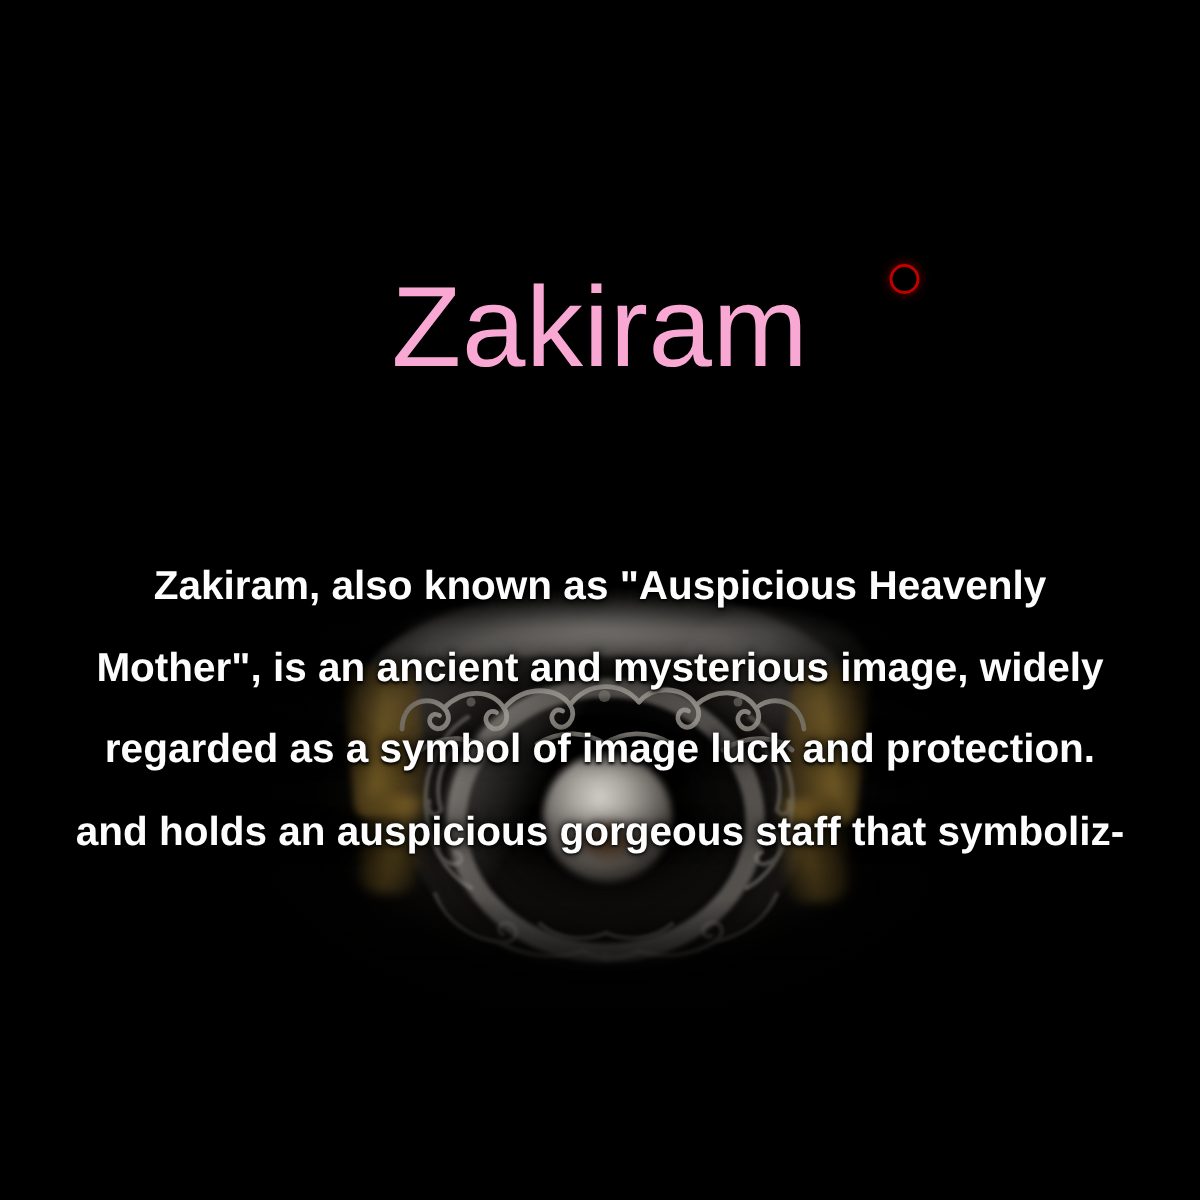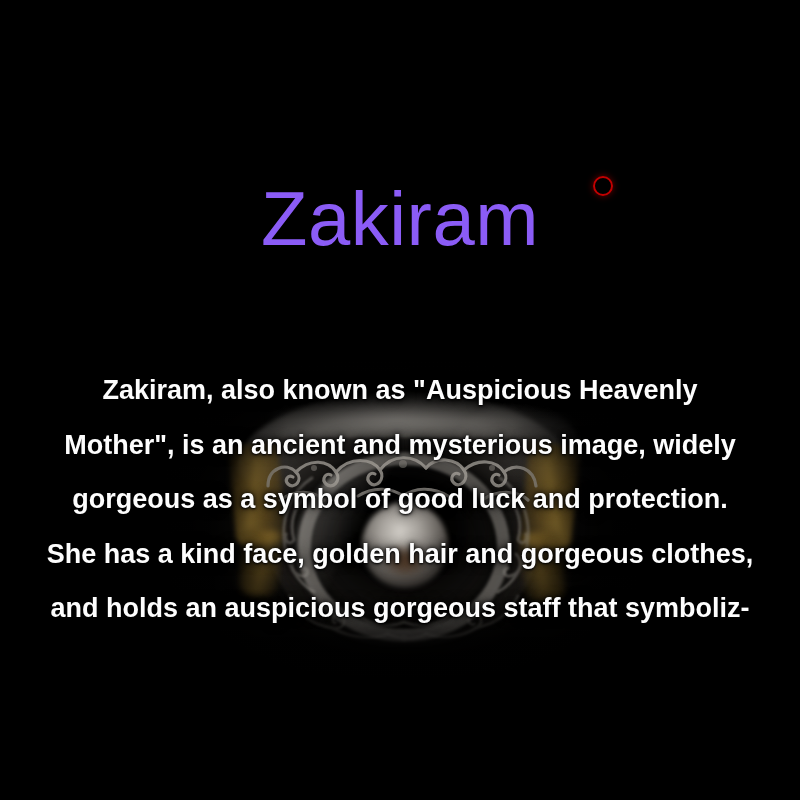--- a/index.html
+++ b/index.html
@@ -303,21 +303,21 @@
     position: absolute;
     inset: 0;
   }
 
   .page-title {
     position: absolute;
     left: 0;
     top: 181px;
     width: 800px;
     text-align: center;
-    color: #8b5cf6;
+    color: #f9a8d4;
     font-size: 76px;
     font-weight: 400;
     letter-spacing: 0.5px;
     line-height: 1;
     text-shadow: 0 0 10px rgba(0,0,0,0.9);
     white-space: nowrap;
   }
 
   .accent-ring {
     position: absolute;
@@ -434,19 +434,18 @@
 
   <div class="content">
 
     <div class="page-title">Zakiram</div>
 
     <div class="accent-ring"></div>
 
     <div class="description">
       <span class="line">Zakiram, also known as "Auspicious Heavenly</span>
       <span class="line">Mother", is an ancient and mysterious image, widely</span>
-      <span class="line">gorgeous as a symbol of good luck and protection.</span>
-      <span class="line">She has a kind face, golden hair and gorgeous clothes,</span>
+      <span class="line">regarded as a symbol of image luck and protection.</span>
       <span class="line">and holds an auspicious gorgeous staff that symboliz-</span>
     </div>
 
   </div>
 </div>
 
 </body></html>

